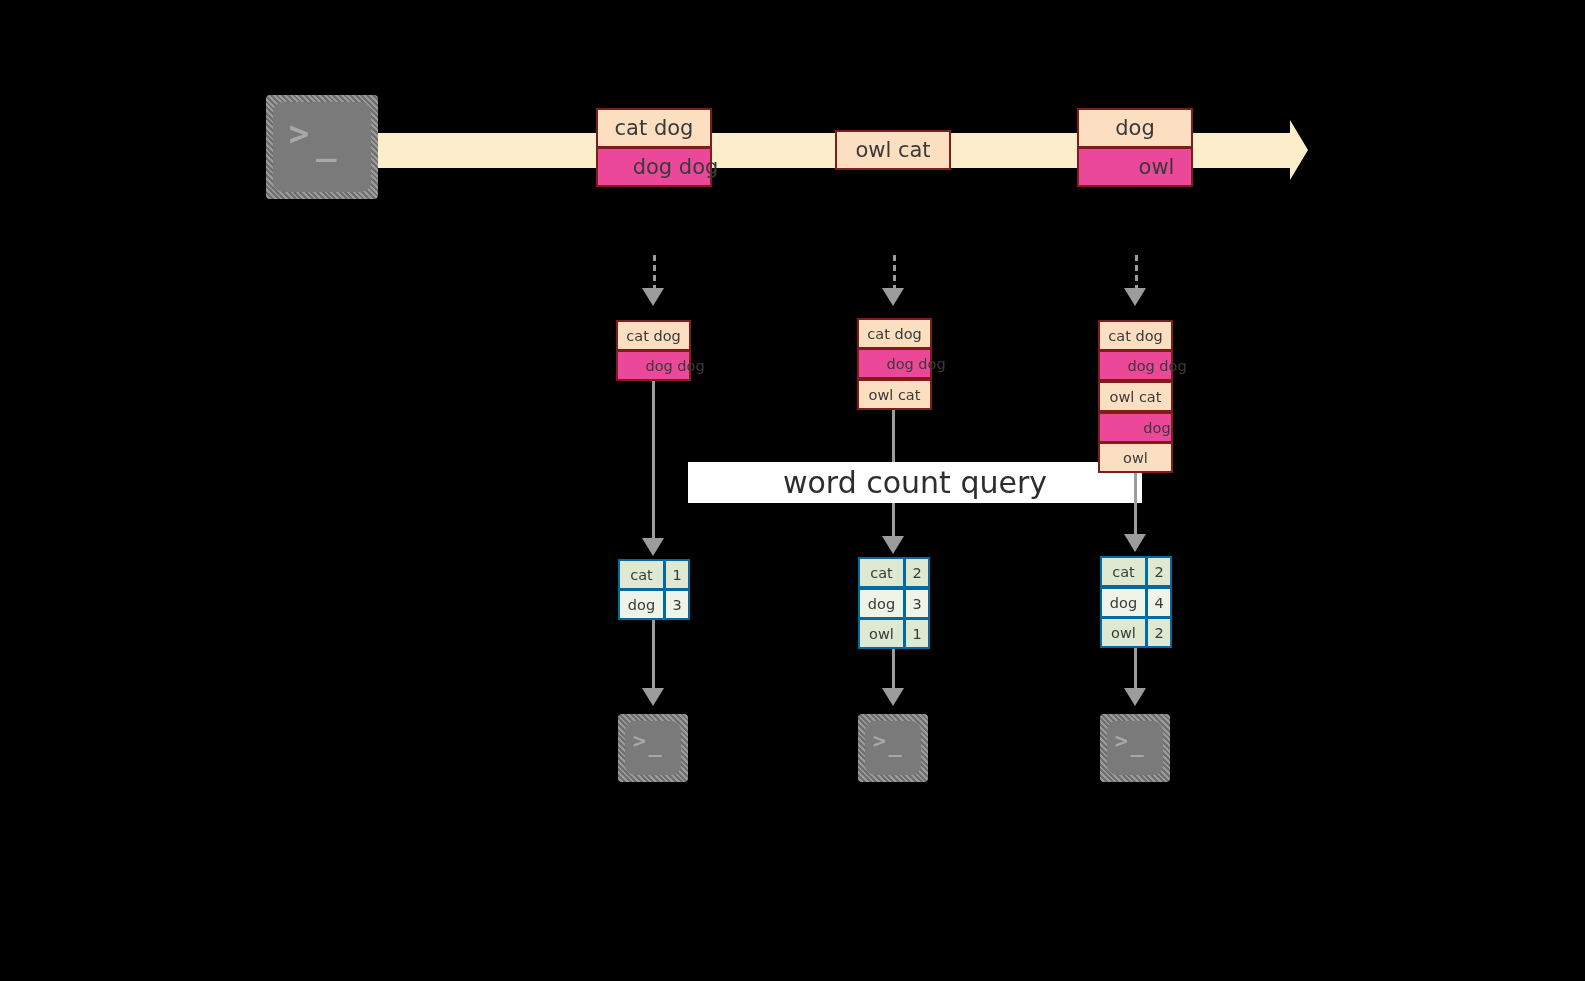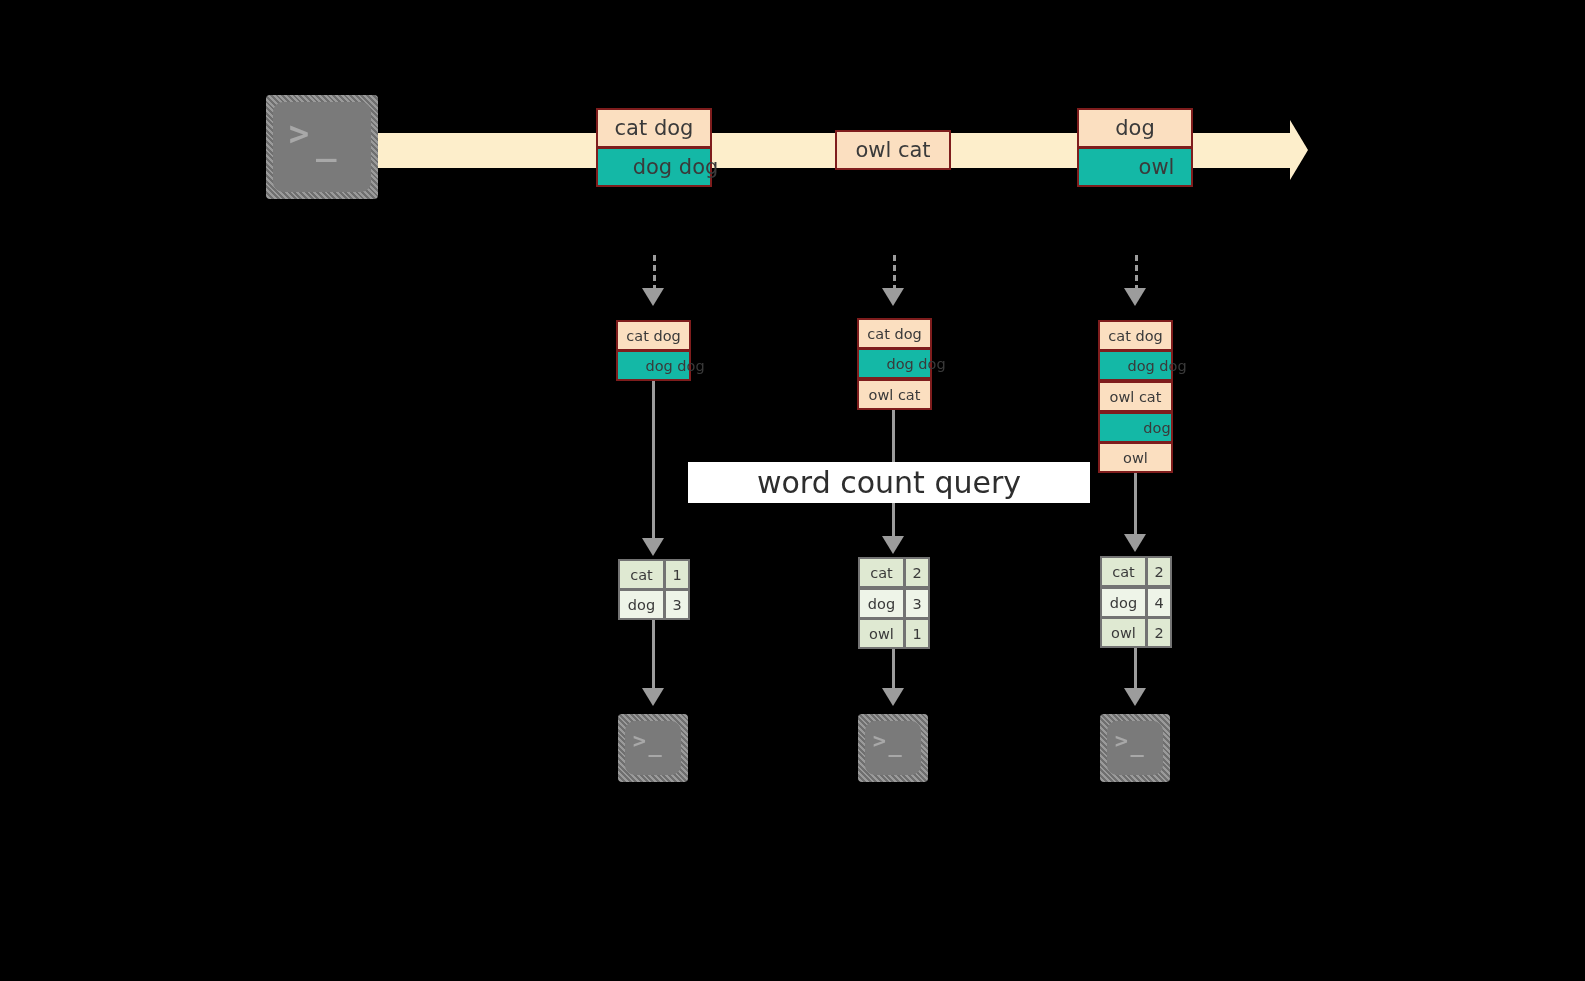--- a/index.html
+++ b/index.html
@@ -66,30 +66,30 @@
     position: absolute;
     box-sizing: border-box;
     border: 2px solid #7f1d1d;
     color: #3a3a3a;
     display: flex;
     align-items: center;
     justify-content: center;
     white-space: nowrap;
   }
   .msg.shadeA { background: #fbdfc0; }
-  .msg.shadeB { background: #14b8a6; padding-left: 43px; }
+  .msg.shadeB { background: #ec4899; padding-left: 43px; }
 
   .msg-top { font-size: 21px; }
   .msg-log { font-size: 14.5px; }
 
   
   .res {
     position: absolute;
     box-sizing: border-box;
-    border: 2px solid #737373;
+    border: 2px solid #0369a1;
     color: #3a3a3a;
     font-size: 14.5px;
     display: flex;
     align-items: center;
     justify-content: center;
     white-space: nowrap;
   }
   .res.shadeA { background: #dfe9d2; }
   .res.shadeB { background: #eef4e8; }
 
@@ -192,21 +192,21 @@
   <div class="vline" style="left:892px; top:649px; height:41px;"></div>
   <div class="vhead" style="left:882px; top:688px;"></div>
 
   <div class="terminal term-small" style="left:858px; top:714px; width:70px; height:68px;">
     <div class="inner">
       <span class="chev">&gt;</span>
       <span class="und">_</span>
     </div>
   </div>
 
-  <div class="banner" style="left:688px; top:462px; width:402px; height:41px;">word count query</div>
+  <div class="banner" style="left:688px; top:462px; width:454px; height:41px;">word count query</div>
 
   <div class="vline dashed" style="left:1135px; top:255px; height:36px;"></div>
   <div class="vhead" style="left:1124px; top:288px;"></div>
 
   <div class="msg msg-log shadeA" style="left:1098px; top:320px; width:75px; height:31px;">cat dog</div>
   <div class="msg msg-log shadeB" style="left:1098px; top:350px; width:75px; height:31px;">dog dog</div>
   <div class="msg msg-log shadeA" style="left:1098px; top:381px; width:75px; height:31px;">owl cat</div>
   <div class="msg msg-log shadeB" style="left:1098px; top:412px; width:75px; height:31px;">dog</div>
   <div class="msg msg-log shadeA" style="left:1098px; top:442px; width:75px; height:31px;">owl</div>
 

